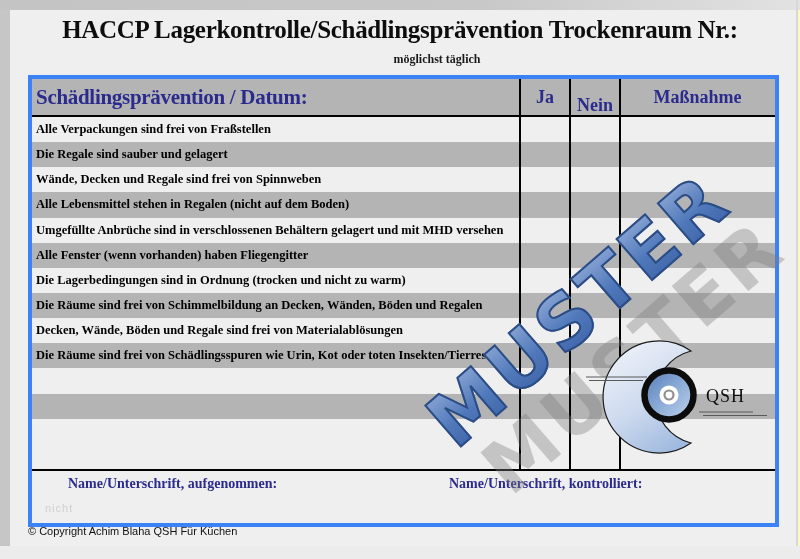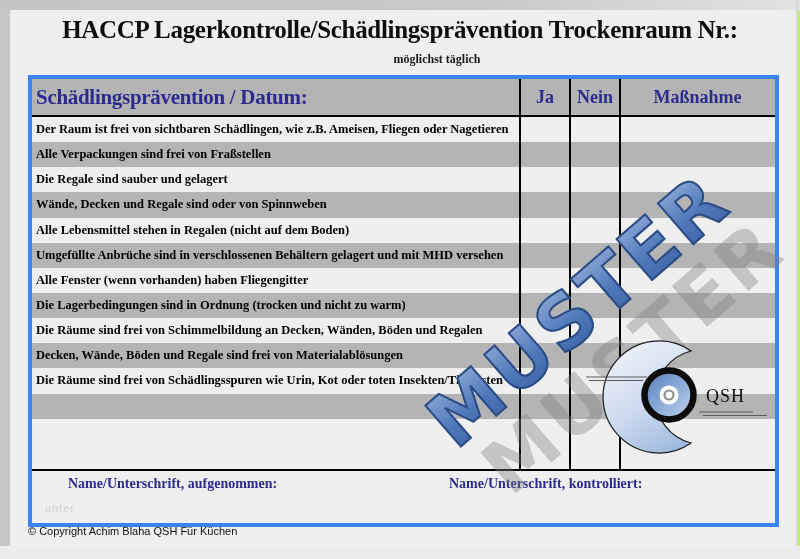--- a/index.html
+++ b/index.html
@@ -1,38 +1,38 @@
 <!DOCTYPE html>
 <html><head>
 <meta charset="utf-8">
 <style>
   html,body{margin:0;padding:0;background:#ececec;}
   .page{position:relative;width:800px;height:546px;overflow:hidden;
-        background:#bef264;font-family:"Liberation Serif",serif;}
+        background:#fef9c3;font-family:"Liberation Serif",serif;}
   .margin-left{position:absolute;left:0;top:0;width:10px;height:559px;background:#c6c6c6;}
   .margin-top{position:absolute;left:0;top:0;width:800px;height:10px;
         background:linear-gradient(to right,#c4c4c4 0%,#c8c8c8 60%,#e2e2e2 100%);}
   .edge-right{position:absolute;left:796px;top:0;width:2px;height:559px;background:#d8d8d8;}
   .doc{position:absolute;left:10px;top:10px;width:786px;height:549px;background:#efefef;}
 
   .title{position:absolute;left:10px;top:16px;width:780px;text-align:center;
          font-size:25px;font-weight:bold;color:#0d0d0d;letter-spacing:-0.3px;}
   .subtitle{position:absolute;left:10px;top:52px;width:780px;text-align:center;
          font-size:12px;font-weight:bold;color:#1a1a1a;margin-left:37px;}
 
   .haccp-table{position:absolute;left:28px;top:75px;width:743px;height:444px;
          border:4px solid #3b82f6;background:#efefef;z-index:1;}
   .thead{position:absolute;left:0;top:0;width:743px;height:36px;background:#b4b4b4;
          border-bottom:2px solid #000;}
   .thead-label{position:absolute;left:4px;top:0;height:36px;line-height:37px;
          font-size:21px;font-weight:bold;color:#2b2b8e;letter-spacing:-0.3px;white-space:nowrap;}
   .col-head{position:absolute;top:0;height:36px;line-height:37px;text-align:center;
          font-size:18px;font-weight:bold;color:#2b2b8e;}
   .col-ja{left:488px;width:50px;}
-  .col-nein{left:538px;width:50px;}
+  .col-nein{left:538px;width:50px;margin-top:8px;}
   .col-massnahme{left:588px;width:155px;}
 
   .rows{position:absolute;left:0;top:38px;width:743px;height:352px;}
   .row{width:743px;height:25.142px;line-height:25.4px;padding-left:4px;box-sizing:border-box;
        font-size:12.5px;font-weight:bold;color:#000;white-space:nowrap;overflow:hidden;}
   .row:nth-child(odd){background:#efefef;}
   .row:nth-child(even){background:#b4b4b4;}
 
   .vline{position:absolute;top:0;width:2px;height:390px;background:#000;}
   .vline.v1{left:487px;} .vline.v2{left:537px;} .vline.v3{left:587px;}
@@ -72,44 +72,43 @@
 
   <div class="haccp-table">
     <div class="thead">
       <span class="thead-label">Schädlingsprävention / Datum:</span>
       <span class="col-head col-ja">Ja</span>
       <span class="col-head col-nein">Nein</span>
       <span class="col-head col-massnahme">Maßnahme</span>
     </div>
 
     <div class="rows">
-      <div class="row">Der Raum ist frei von sichtbaren Schädlingen, wie z.B. Ameisen, Fliegen oder Nagetieren</div>
       <div class="row">Alle Verpackungen sind frei von Fraßstellen</div>
       <div class="row">Die Regale sind sauber und gelagert</div>
-      <div class="row">Wände, Decken und Regale sind oder von Spinnweben</div>
+      <div class="row">Wände, Decken und Regale sind frei von Spinnweben</div>
       <div class="row">Alle Lebensmittel stehen in Regalen (nicht auf dem Boden)</div>
       <div class="row">Umgefüllte Anbrüche sind in verschlossenen Behältern gelagert und mit MHD versehen</div>
       <div class="row">Alle Fenster (wenn vorhanden) haben Fliegengitter</div>
       <div class="row">Die Lagerbedingungen sind in Ordnung (trocken und nicht zu warm)</div>
       <div class="row">Die Räume sind frei von Schimmelbildung an Decken, Wänden, Böden und Regalen</div>
       <div class="row">Decken, Wände, Böden und Regale sind frei von Materialablösungen</div>
       <div class="row">Die Räume sind frei von Schädlingsspuren wie Urin, Kot oder toten Insekten/Tierresten</div>
       <div class="row"></div>
       <div class="row"></div>
     </div>
 
     <div class="vline v1"></div>
     <div class="vline v2"></div>
     <div class="vline v3"></div>
     <div class="foot-sep"></div>
 
     <div class="tfoot">
       <span class="sig sig-left">Name/Unterschrift, aufgenommen:</span>
       <span class="sig sig-right">Name/Unterschrift, kontrolliert:</span>
-      <span class="faint-http">unter</span>
+      <span class="faint-http">nicht</span>
     </div>
   </div>
 
   <div class="watermark wm-ghost">MUSTER</div>
   <div class="watermark wm-blue">MUSTER</div>
 
   <svg class="logo" viewBox="0 0 184 118" width="184" height="118">
     <defs>
       <linearGradient id="lgSwoosh" x1="0.25" y1="0" x2="0.75" y2="1">
         <stop offset="0" stop-color="#eef2f9"></stop>

